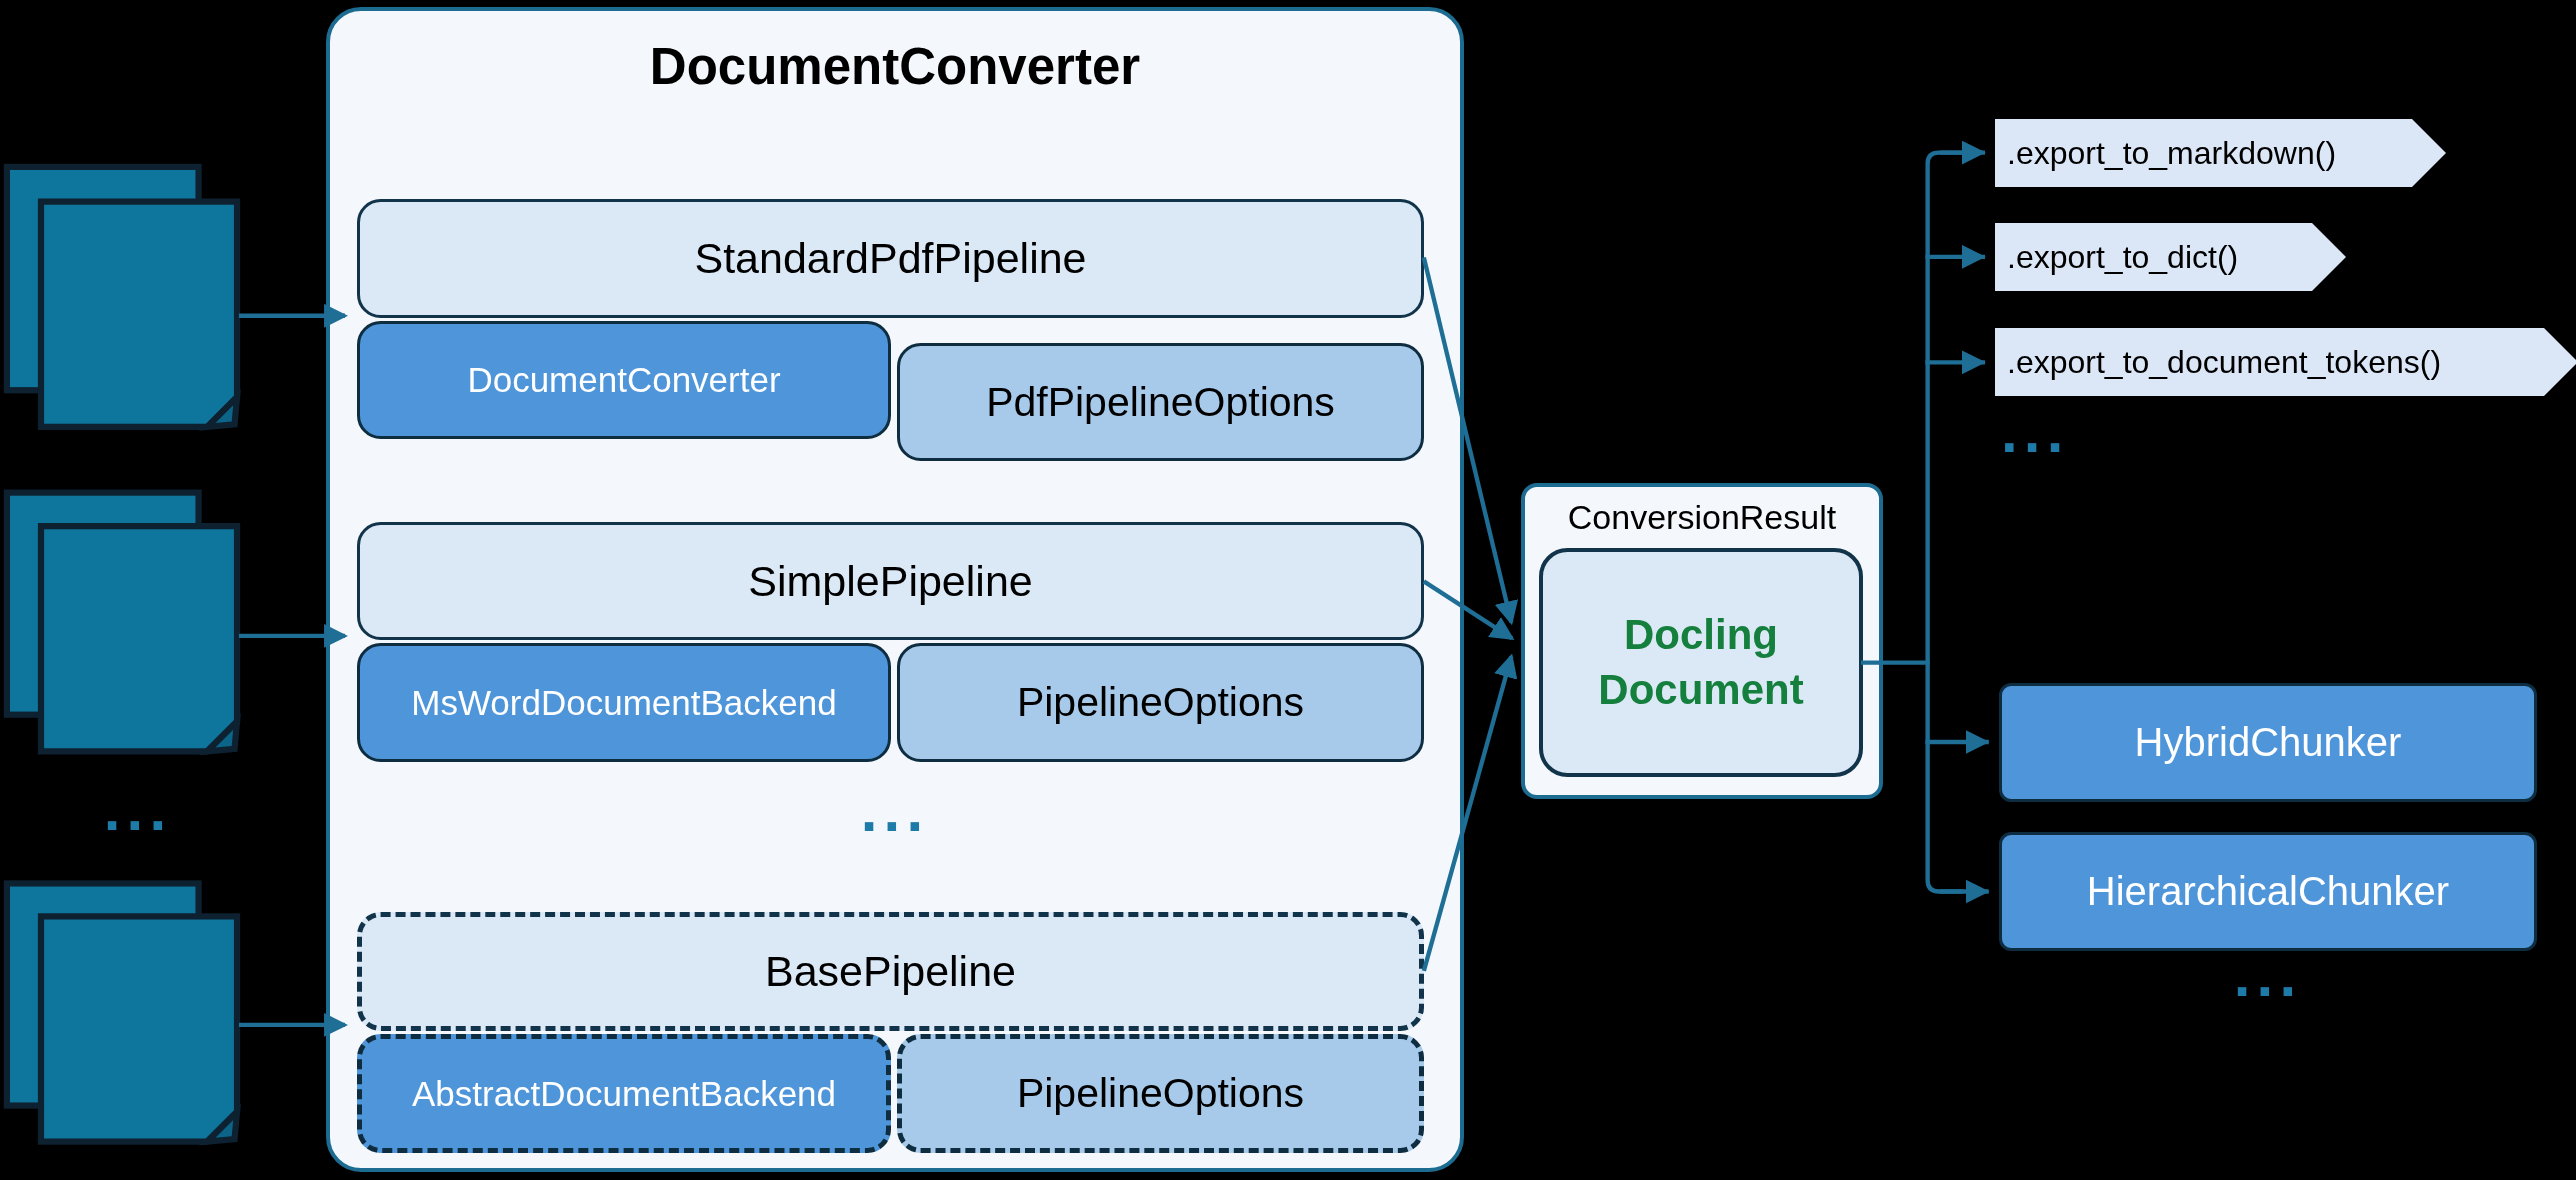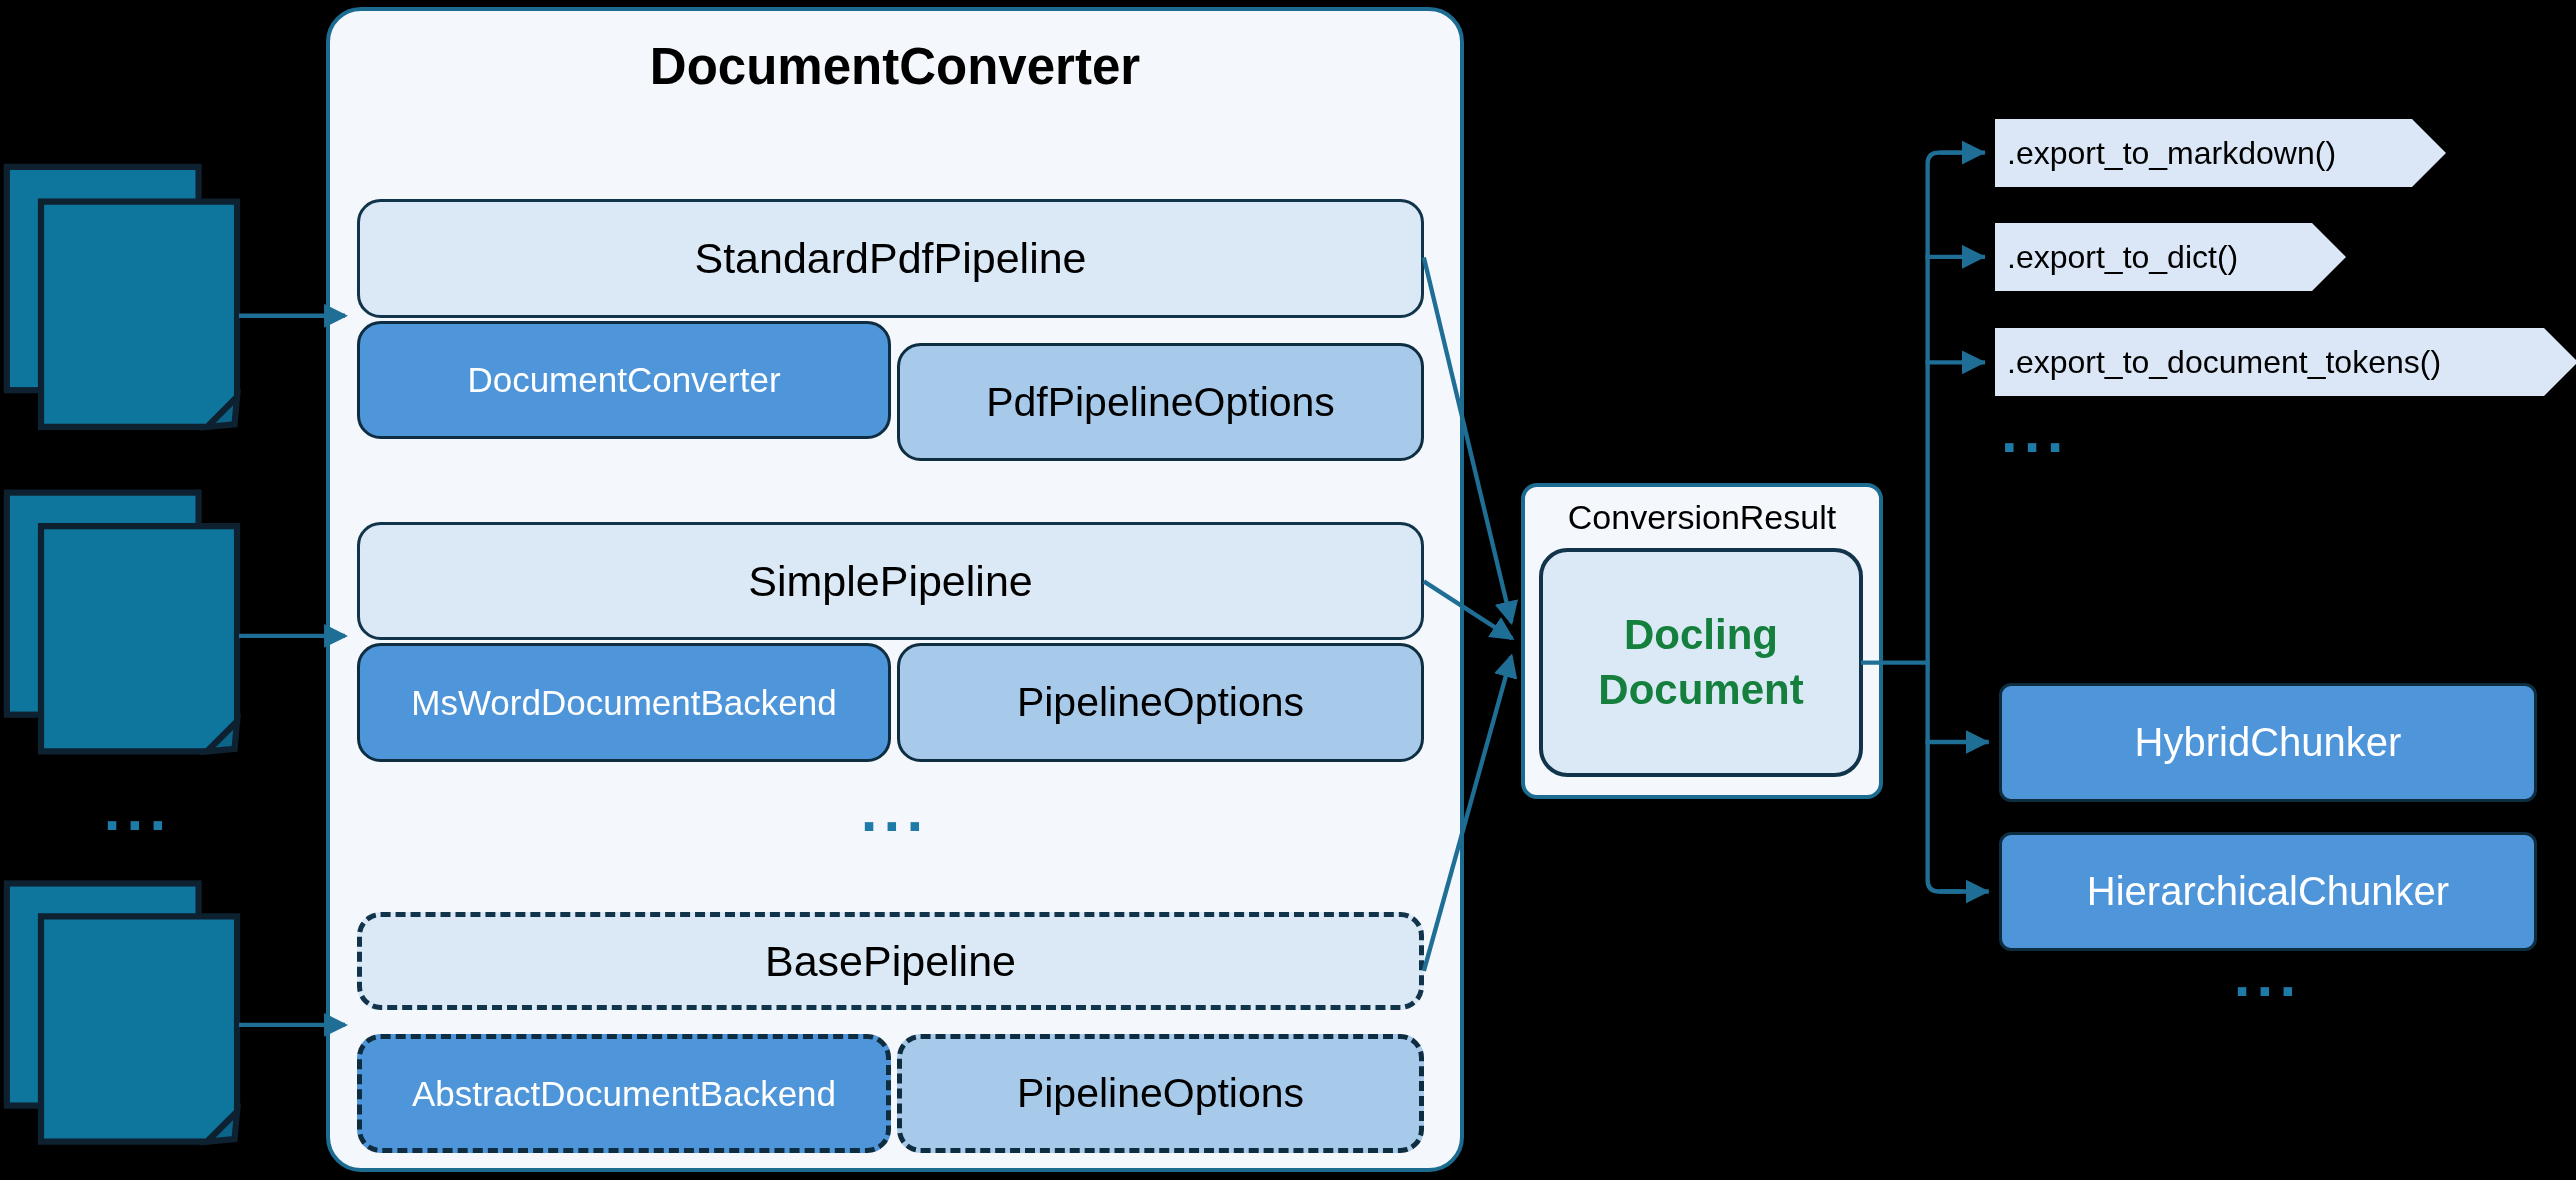--- a/index.html
+++ b/index.html
@@ -82,21 +82,21 @@
   <div class="abs pipeline center" style="left:357px;top:199px;width:1067px;height:119px;">StandardPdfPipeline</div>
   <div class="abs backend center" style="left:357px;top:321px;width:534px;height:118px;">DocumentConverter</div>
   <div class="abs options center" style="left:897px;top:321px;width:527px;height:118px;margin-top:22px;">PdfPipelineOptions</div>
 
   <div class="abs pipeline center" style="left:357px;top:522px;width:1067px;height:118px;">SimplePipeline</div>
   <div class="abs backend center" style="left:357px;top:643px;width:534px;height:119px;">MsWordDocumentBackend</div>
   <div class="abs options center" style="left:897px;top:643px;width:527px;height:119px;">PipelineOptions</div>
 
   <div class="abs dots center" style="left:833px;top:789px;width:124px;">...</div>
 
-  <div class="abs pipeline dashedb center" style="left:357px;top:912px;width:1067px;height:98px;">BasePipeline</div>
+  <div class="abs pipeline dashedb center" style="left:357px;top:912px;width:1067px;height:119px;">BasePipeline</div>
   <div class="abs backend dashedb center" style="left:357px;top:1034px;width:534px;height:119px;">AbstractDocumentBackend</div>
   <div class="abs options dashedb center" style="left:897px;top:1034px;width:527px;height:119px;">PipelineOptions</div>
 
   <div class="abs result-box"></div>
   <div class="abs result-label center">ConversionResult</div>
   <div class="abs docling-box center">Docling Document</div>
 
   <div class="abs tag" style="left:1995px;top:119px;width:451px;">.export_to_markdown()</div>
   <div class="abs tag" style="left:1995px;top:223px;width:351px;">.export_to_dict()</div>
   <div class="abs tag" style="left:1995px;top:328px;width:583px;">.export_to_document_tokens()</div>

